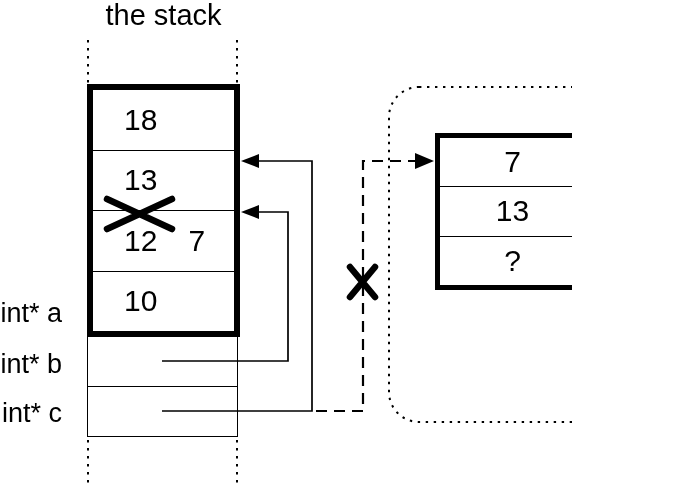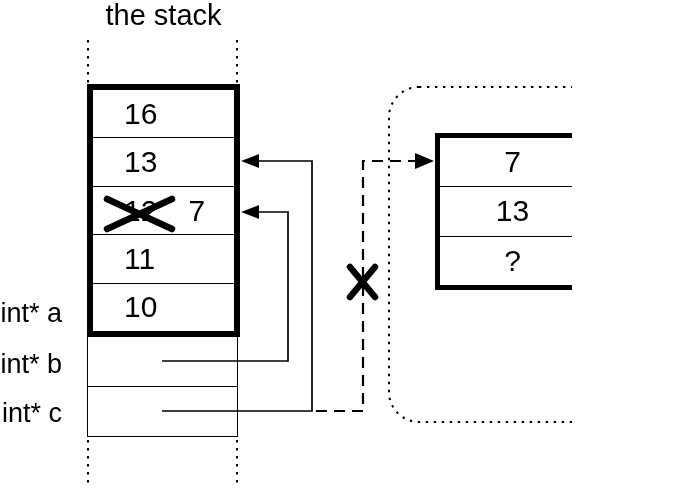--- a/index.html
+++ b/index.html
@@ -110,31 +110,28 @@
 </style>
 </head>
 <body>
 
 <div class="canvas">
 
   <div class="title" id="title-stack">the stack</div>
 
   <div id="stack-box">
     <div class="stack-row">
-      <span>16</span>
+      <span>18</span>
     </div>
     <div class="stack-row">
       <span>13</span>
     </div>
     <div class="stack-row">
       <span>12</span>
       <span class="replacement">7</span>
-    </div>
-    <div class="stack-row">
-      <span>11</span>
     </div>
     <div class="stack-row">
       <span>10</span>
     </div>
   </div>
 
   <div id="ptr-rows">
     <div class="ptr-row first"></div>
     <div class="ptr-row"></div>
   </div>

